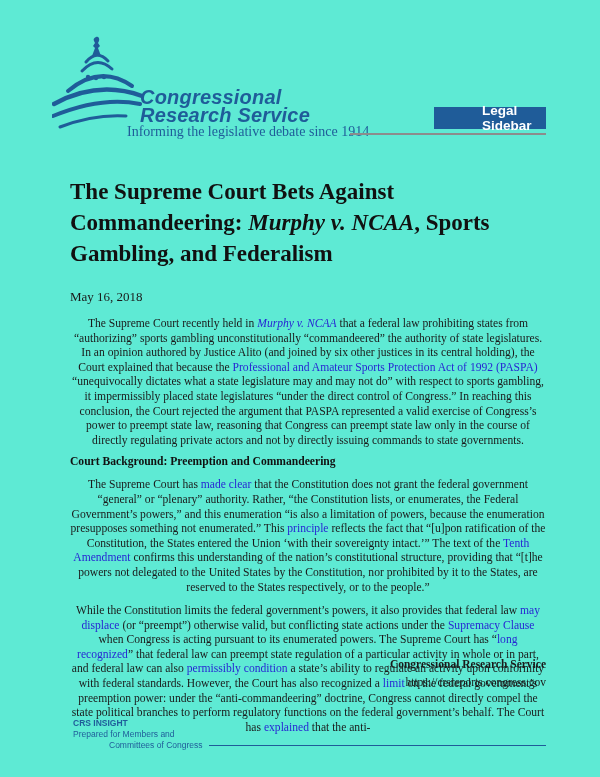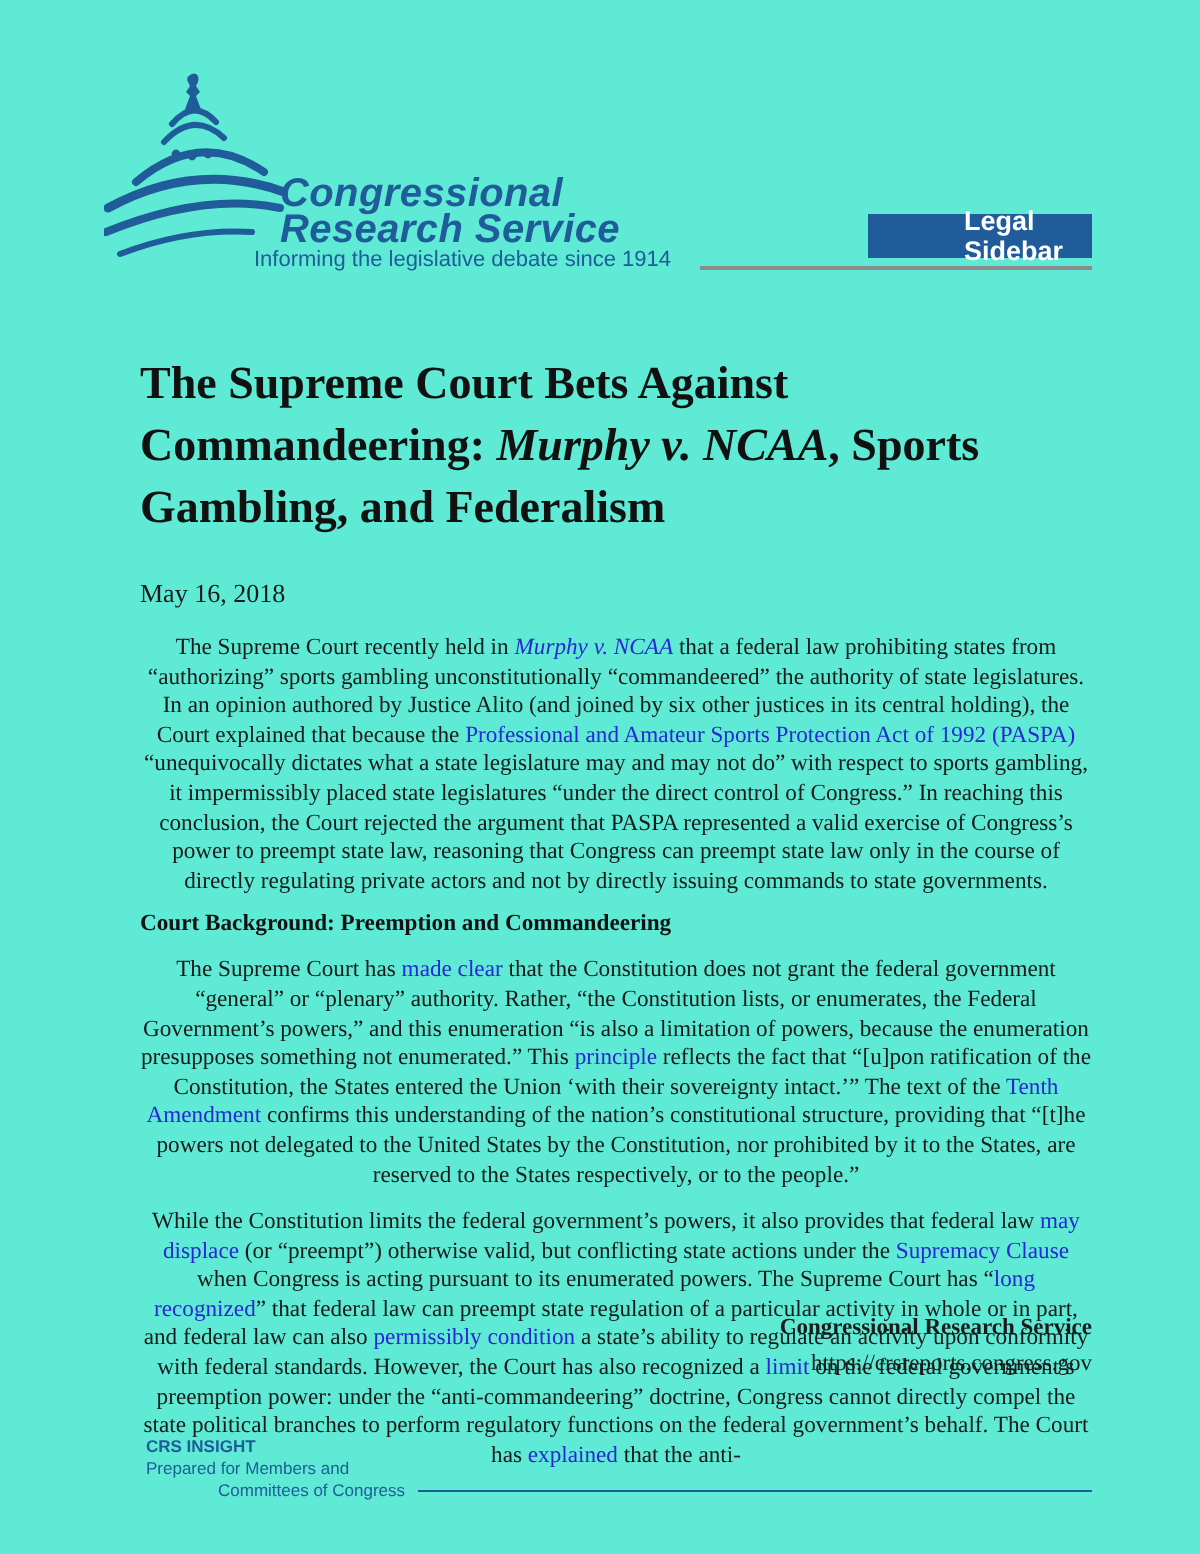--- a/index.html
+++ b/index.html
@@ -11,22 +11,22 @@
   
   .logo-icon { position:absolute; left:52px; top:36px; width:92px; height:102px; }
   .logo-text {
     position:absolute; left:140px; top:88px;
     font-family:"Liberation Sans","DejaVu Sans",sans-serif;
     font-style:italic; font-weight:bold; font-size:20px; line-height:18px;
     color:#1f5c99; letter-spacing:.2px;
   }
   .tagline {
     position:absolute; left:127px; top:124px;
-    font-family:Liberation Sans, sans-serif;
-    font-size:11px; color:#1f5c99;
+    font-family:Liberation Serif, serif;
+    font-size:14px; color:#1f5c99;
   }
   .badge {
     position:absolute; left:434px; top:107px; width:112px; height:22px;
     background:#1f5c99; color:#fff;
     font-family:"Liberation Sans","DejaVu Sans",sans-serif;
     font-weight:bold; font-size:13.5px;
     display:flex; align-items:center; justify-content:center;padding-left:48px;
   }
   .header-rule { position:absolute; left:350px; top:133px; width:196px; height:2px; background:#8c8c8c; }
   

